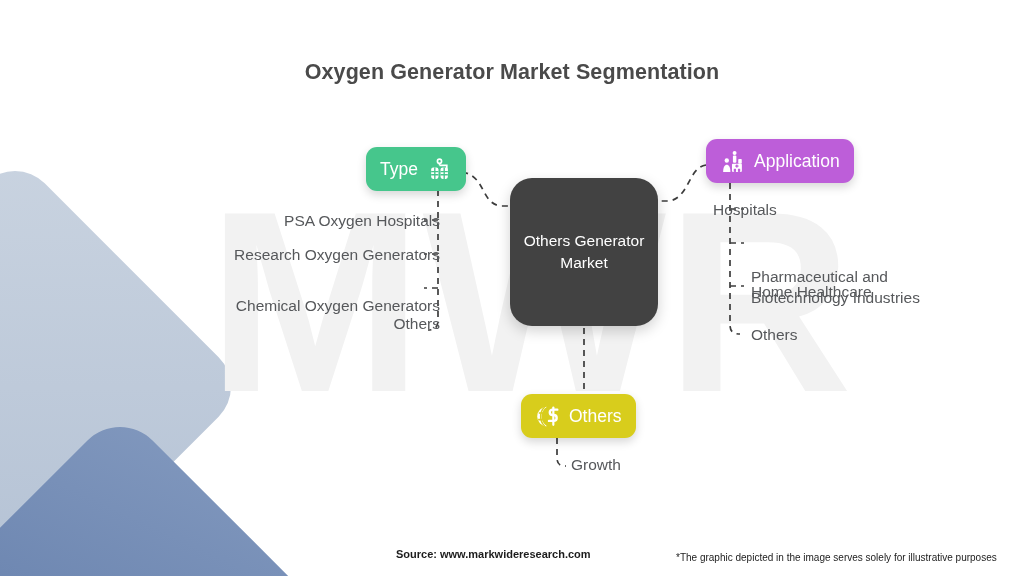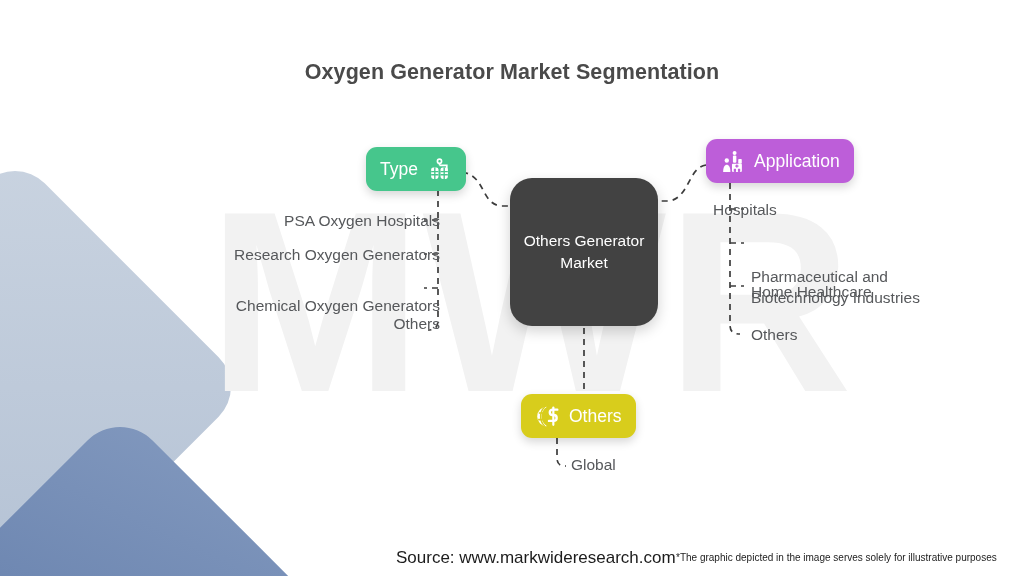--- a/index.html
+++ b/index.html
@@ -105,22 +105,22 @@
     line-height: 1.33;
     white-space: nowrap;
   }
   .leaf.left  { text-align: right; right: 584px; }
   .leaf.wrap  { white-space: normal; width: 215px; }
 
   
   .source {
     position: absolute;
     left: 396px; top: 548px;
-    font-size: 17px;
-    font-weight: normal;
+    font-size: 11px;
+    font-weight: bold;
     color: #1c1c1c;
   }
   .disclaimer {
     position: absolute;
     left: 676px; top: 552px;
     font-size: 10px;
     color: #1c1c1c;
   }
 </style>
 </head>
@@ -215,18 +215,18 @@
   <div class="leaf left" style="top:211px;">PSA Oxygen Hospitals</div>
   <div class="leaf left" style="top:245px;">Research Oxygen Generators</div>
   <div class="leaf left" style="top:296px;">Chemical Oxygen Generators</div>
   <div class="leaf left" style="top:314px;">Others</div>
 
   <div class="leaf" style="left:713px; top:200px;">Hospitals</div>
   <div class="leaf" style="left:751px; top:234px;margin-top:48px;">Home Healthcare</div>
   <div class="leaf wrap" style="left:751px; top:267px;">Pharmaceutical and Biotechnology Industries</div>
   <div class="leaf" style="left:751px; top:325px;">Others</div>
 
-  <div class="leaf" style="left:571px; top:455px;">Global</div>
+  <div class="leaf" style="left:571px; top:455px;">Growth</div>
 
   <div class="source">Source: www.markwideresearch.com</div>
   <div class="disclaimer">*The graphic depicted in the image serves solely for illustrative purposes</div>
 
 </div>
 
 </body></html>

